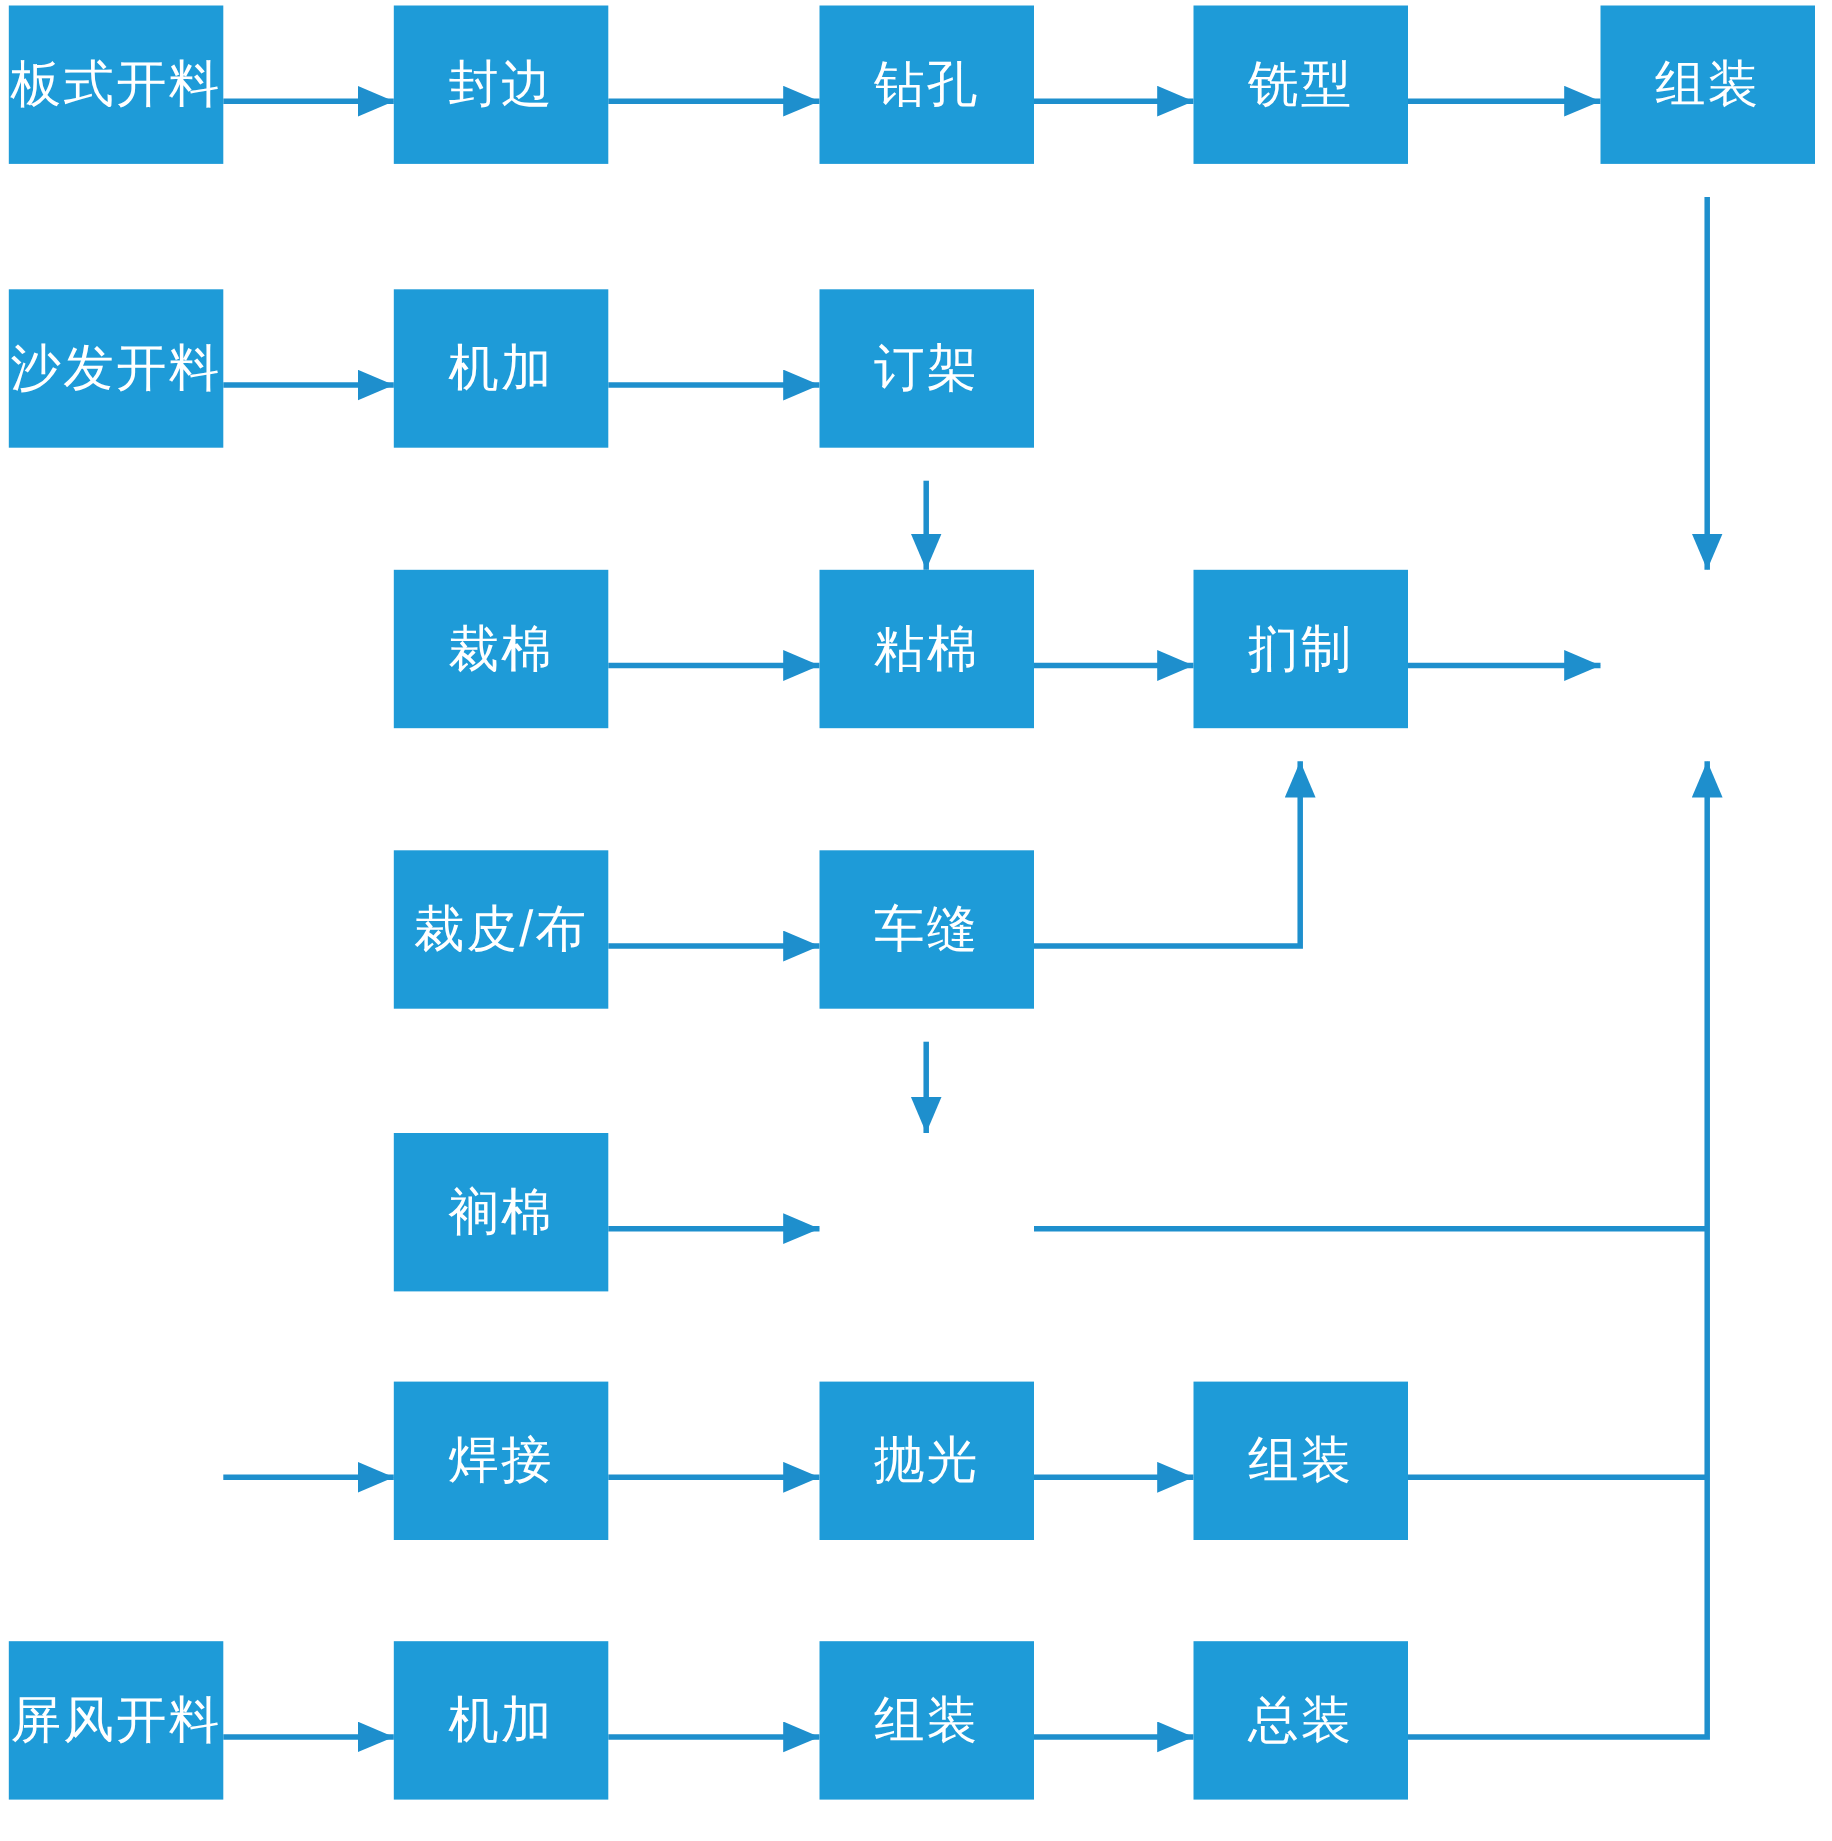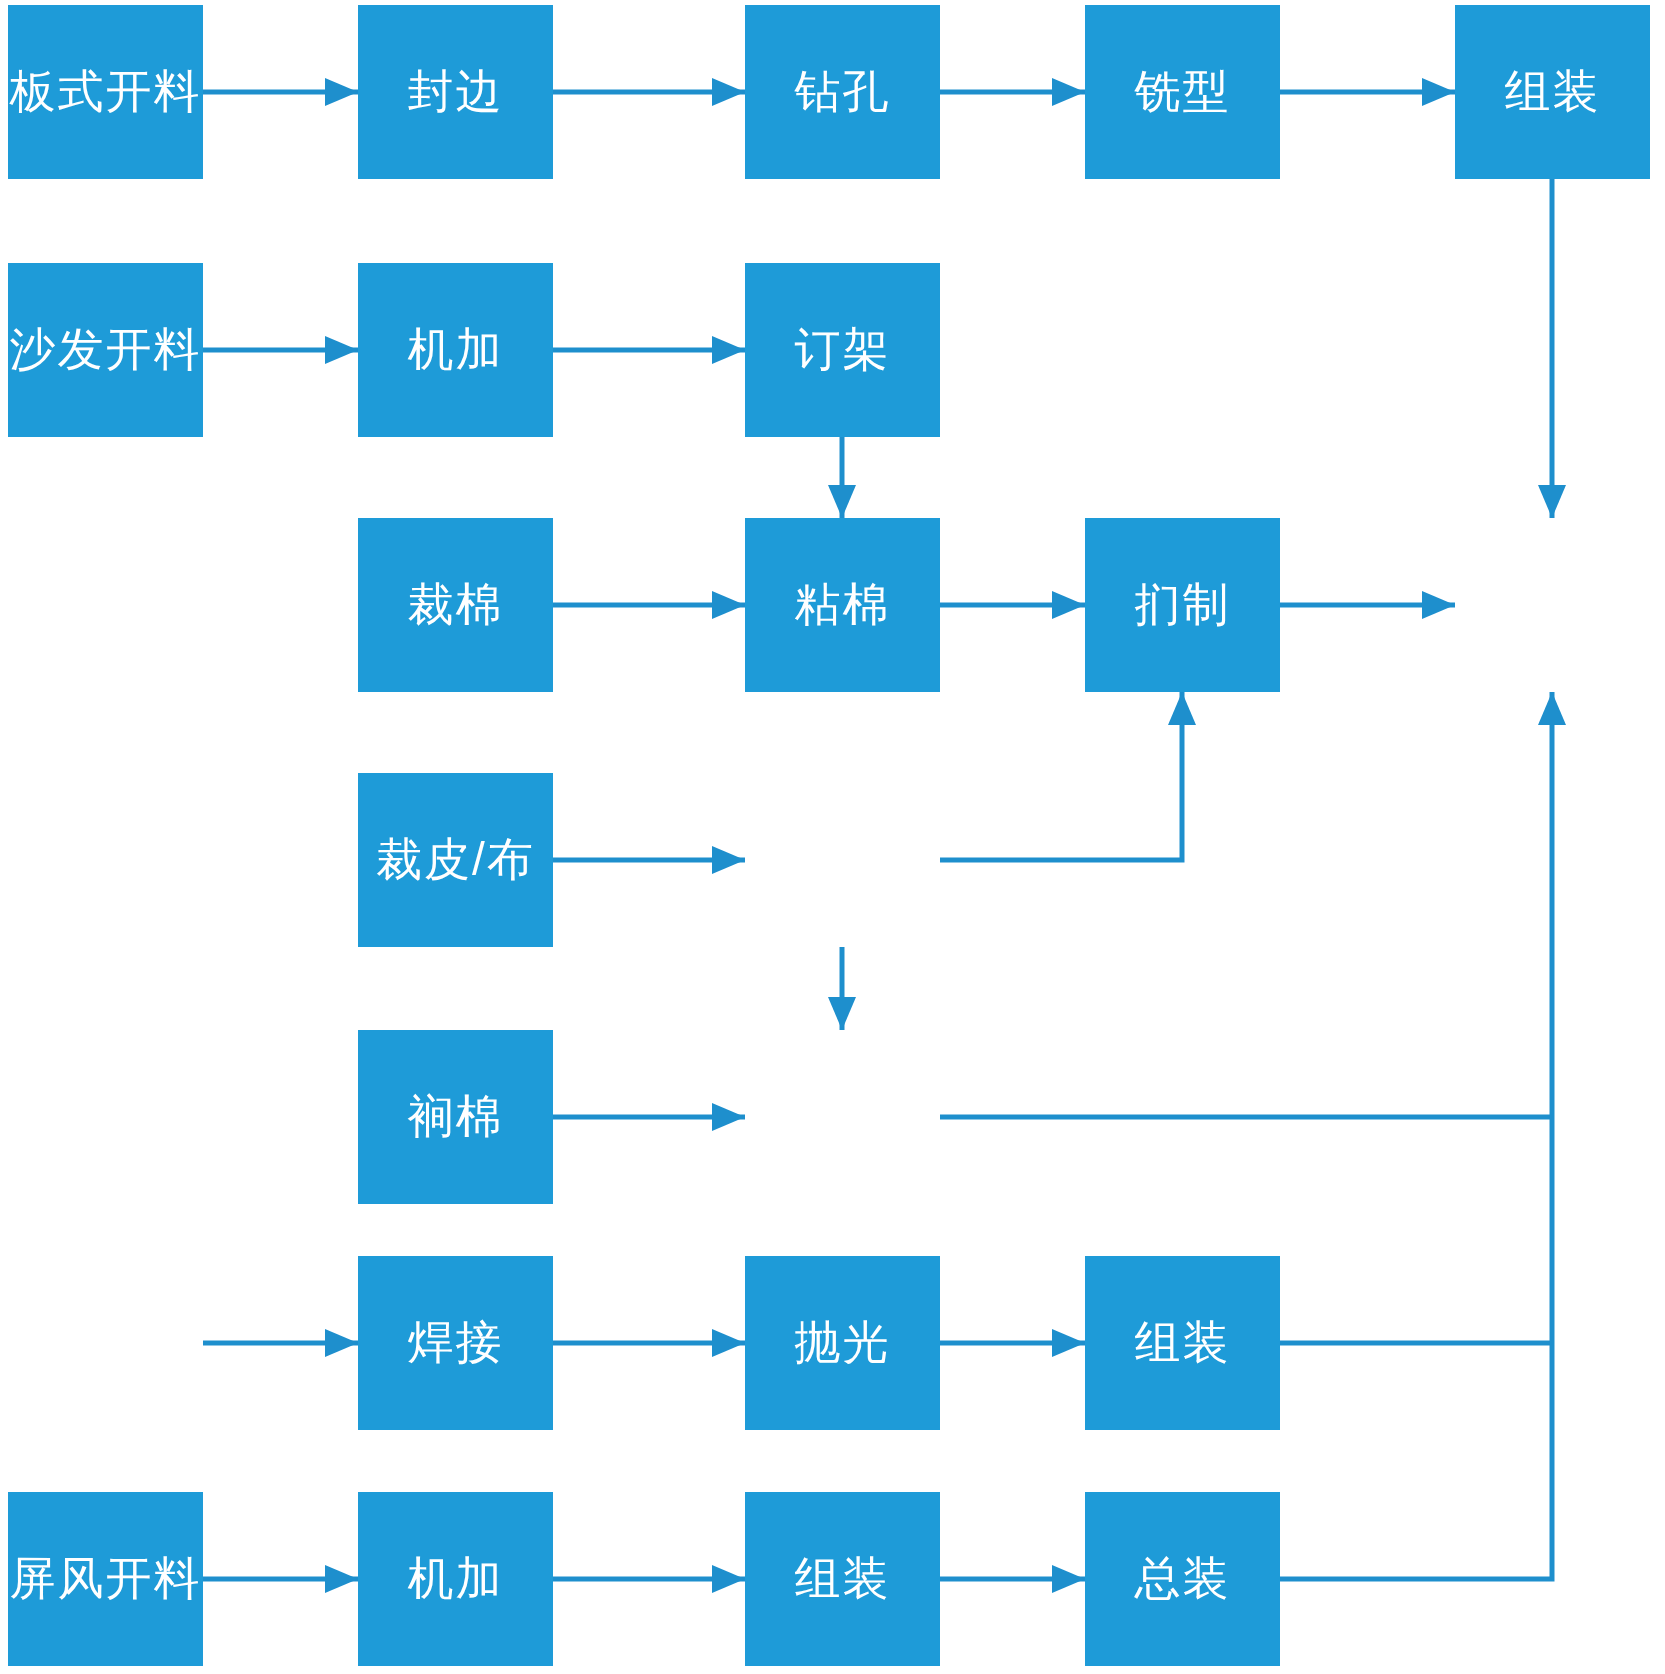--- a/index.html
+++ b/index.html
@@ -8,21 +8,21 @@
     width:1665px;height:1674px;
     background:var(--bg,#ffffff);
     font-family:"Liberation Sans","DejaVu Sans",sans-serif;
     overflow:hidden;
   }
   .connectors{position:absolute;left:0;top:0;width:1665px;height:1674px;}
   .connectors path{fill:none;stroke:var(--line,#1E8FCD);stroke-width:5;}
   .connectors marker path{fill:var(--line,#1E8FCD);stroke:none;}
   .node{
     position:absolute;
-    width:195px;height:174px;
+    width:195px;height:144px;
     background:var(--box,#1E9BD8);
     color:var(--text,#ffffff);
     display:flex;align-items:center;justify-content:center;
     font-size:46px;letter-spacing:2px;
     white-space:nowrap;
     user-select:none;
   }
 </style>
 </head>
 <body>
@@ -76,20 +76,21 @@
 
   <div class="node" style="left:8px;top:263px">沙发开料</div>
   <div class="node" style="left:358px;top:263px">机加</div>
   <div class="node" style="left:745px;top:263px">订架</div>
 
   <div class="node" style="left:358px;top:518px">裁棉</div>
   <div class="node" style="left:745px;top:518px">粘棉</div>
   <div class="node" style="left:1085px;top:518px">扪制</div>
 
   <div class="node" style="left:358px;top:773px">裁皮/布</div>
+  <div class="node" style="left:745px;top:773px">车缝</div>
 
   <div class="node" style="left:358px;top:1030px">裥棉</div>
 
   <div class="node" style="left:358px;top:1256px">焊接</div>
   <div class="node" style="left:745px;top:1256px">抛光</div>
   <div class="node" style="left:1085px;top:1256px">组装</div>
 
   <div class="node" style="left:8px;top:1492px">屏风开料</div>
   <div class="node" style="left:358px;top:1492px">机加</div>
   <div class="node" style="left:745px;top:1492px">组装</div>

